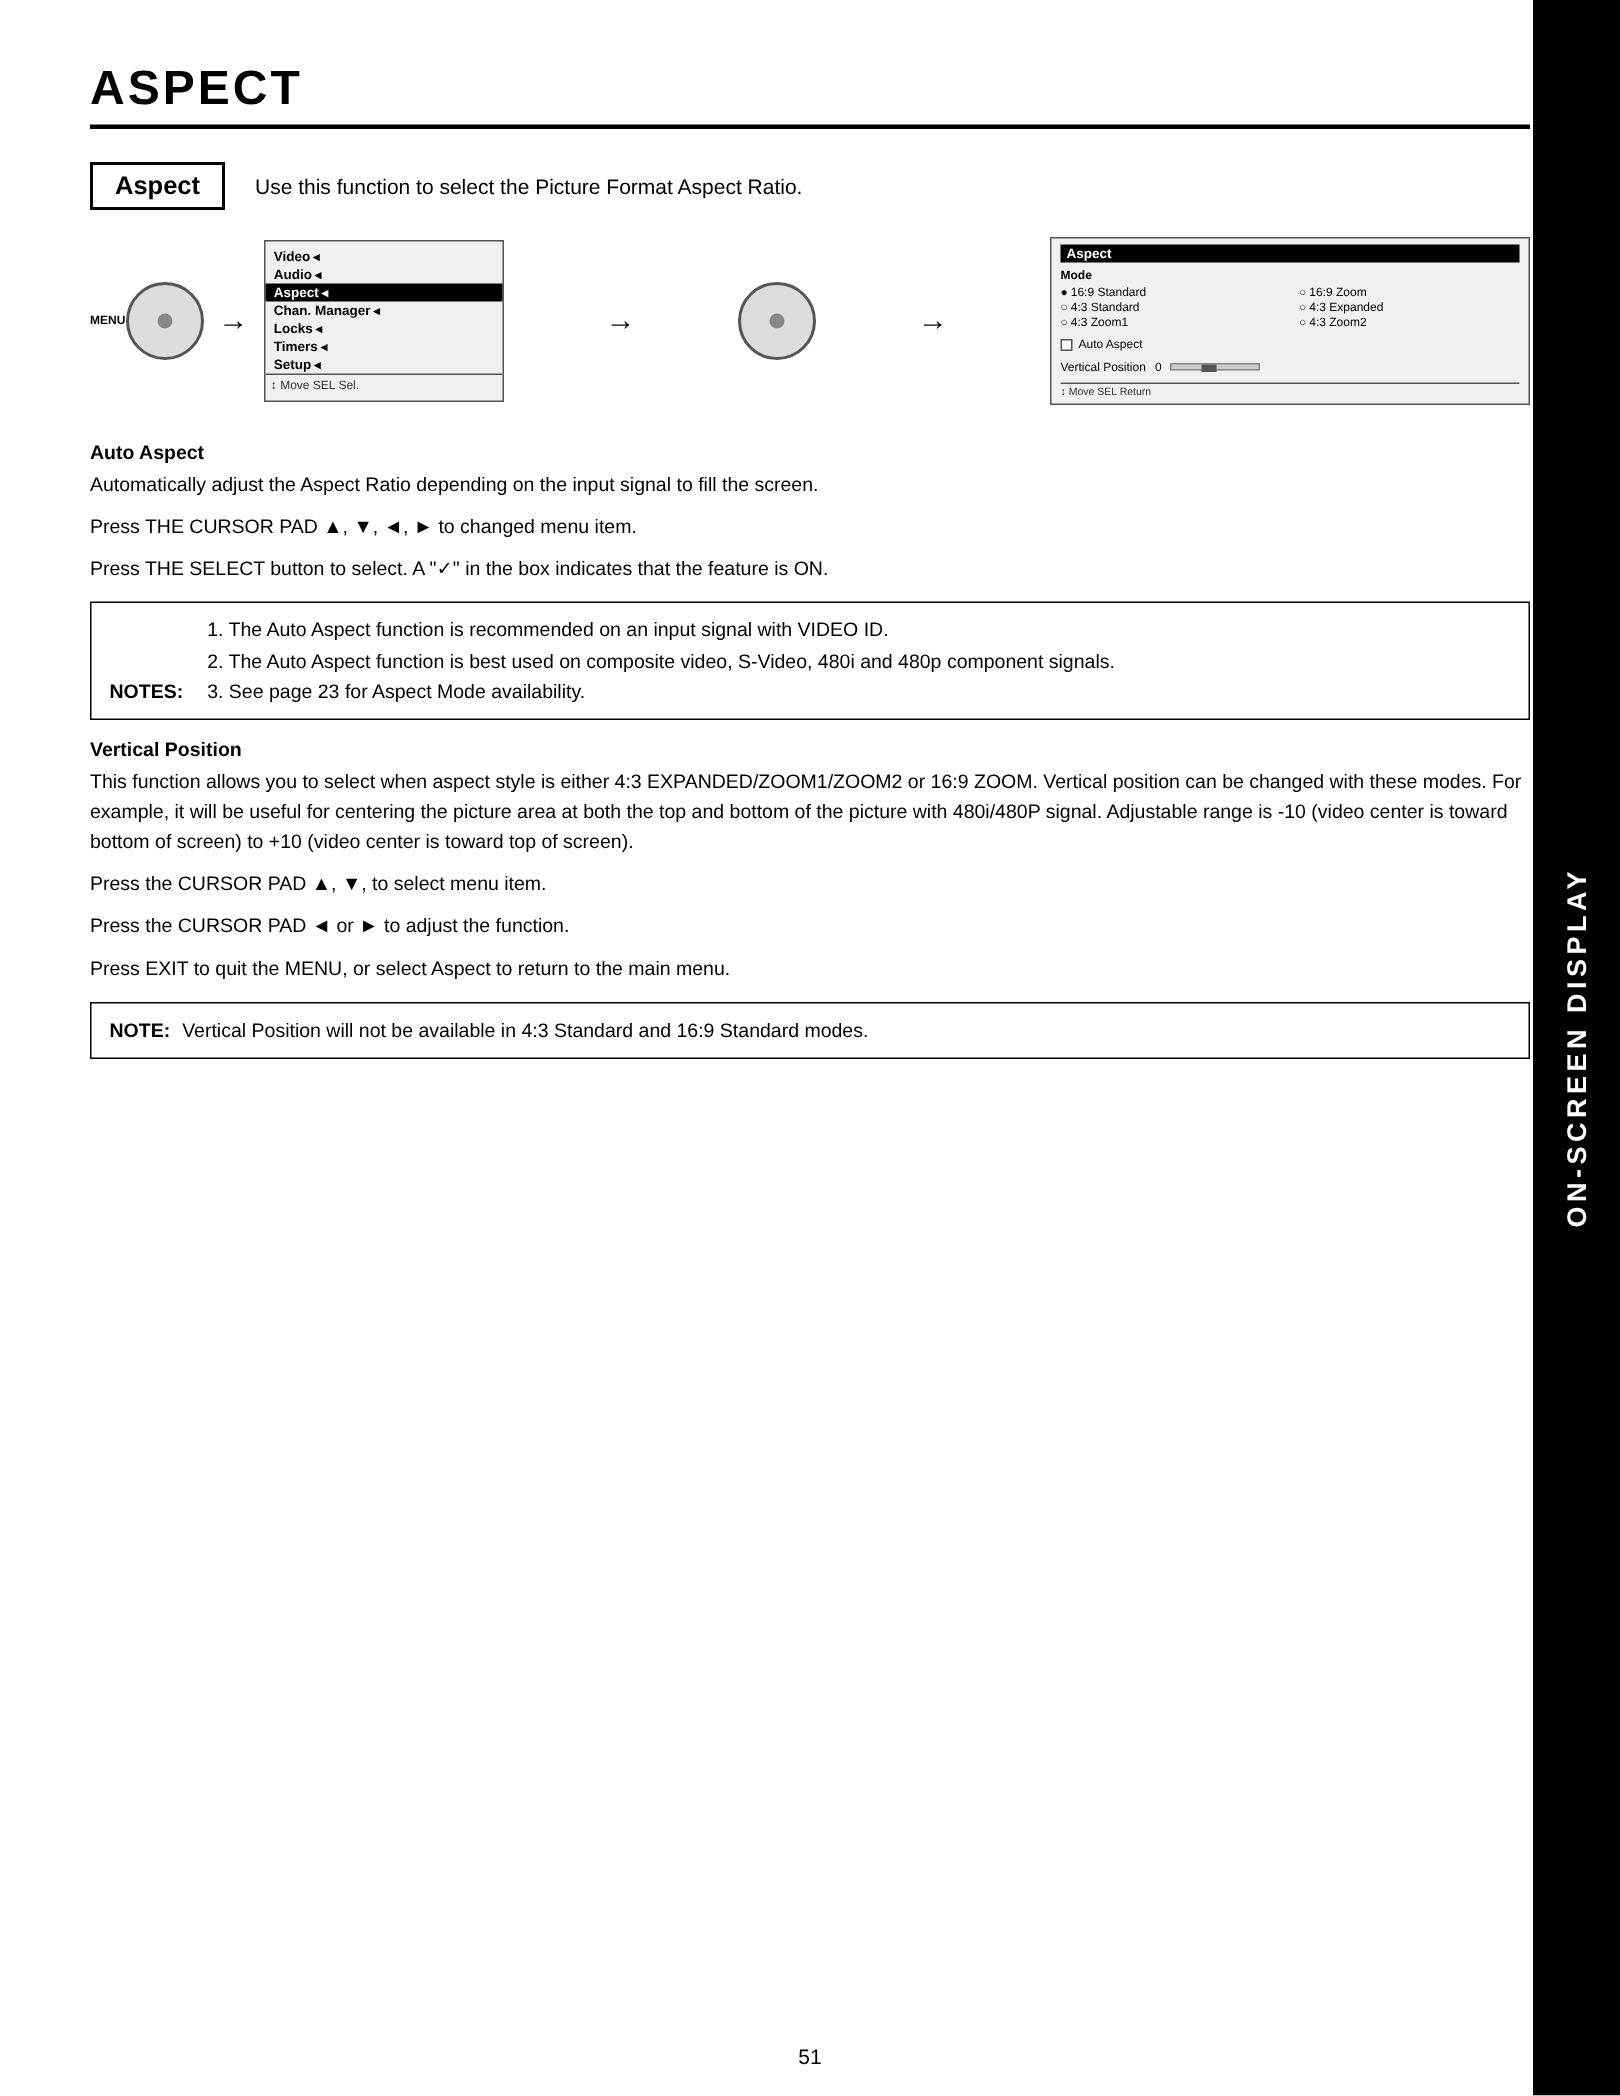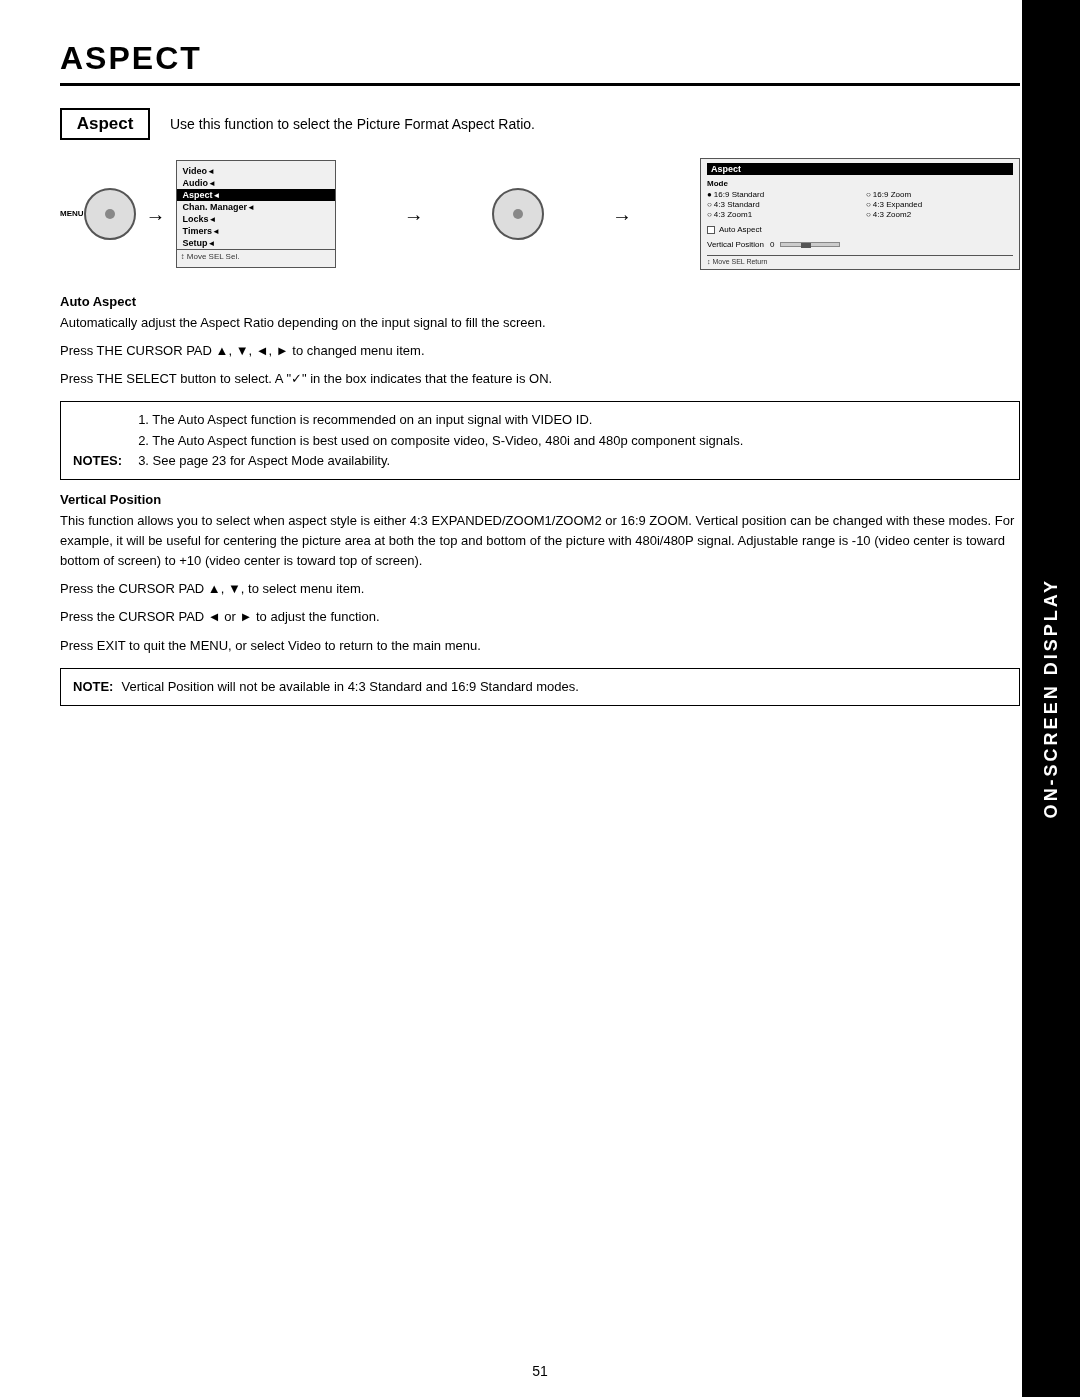--- a/index.html
+++ b/index.html
@@ -424,21 +424,21 @@
         <div>2.  The Auto Aspect function is best used on composite video, S-Video, 480i and 480p component signals.</div>
         <div>3.  See page 23 for Aspect Mode availability.</div>
       </div>
     </div>
   </div>
 
   <div class="section-title">Vertical Position</div>
   <div class="section-text">This function allows you to select when aspect style is either 4:3 EXPANDED/ZOOM1/ZOOM2 or 16:9 ZOOM.  Vertical position can be changed with these modes.  For example, it will be useful for centering the picture area at both the top and bottom of the picture with 480i/480P signal.  Adjustable range is -10 (video center is toward bottom of screen) to +10 (video center is toward top of screen).</div>
   <div class="section-text">Press the CURSOR PAD ▲, ▼, to select menu item.</div>
   <div class="section-text">Press the CURSOR PAD  ◄ or ► to adjust the function.</div>
-  <div class="section-text">Press EXIT to quit the MENU, or select Video to return to the main menu.</div>
+  <div class="section-text">Press EXIT to quit the MENU, or select Aspect to return to the main menu.</div>
 
   <div class="note-single-box">
     <span class="note-single-header">NOTE:</span>
     <span>Vertical Position will not be available in 4:3 Standard and 16:9 Standard modes.</span>
   </div>
 
   <div class="sidebar-vertical">
     <span class="sidebar-text">ON-SCREEN DISPLAY</span>
   </div>
 

